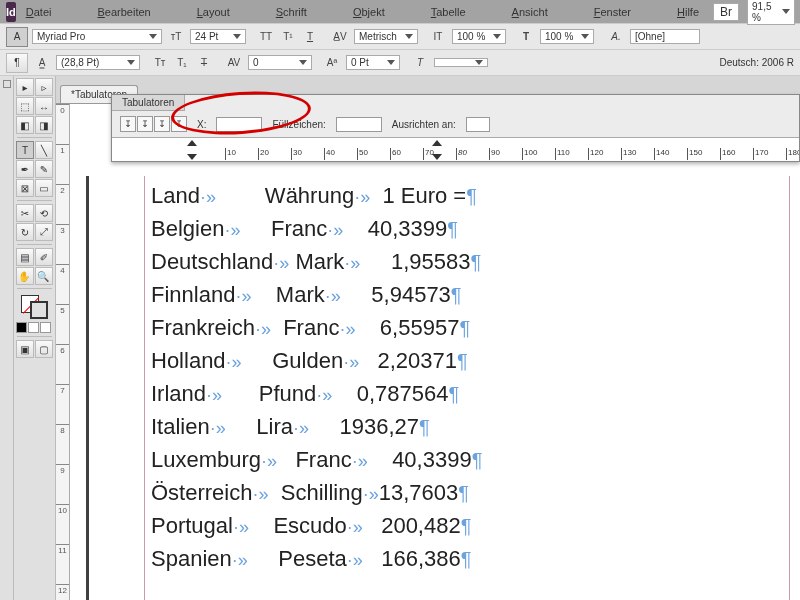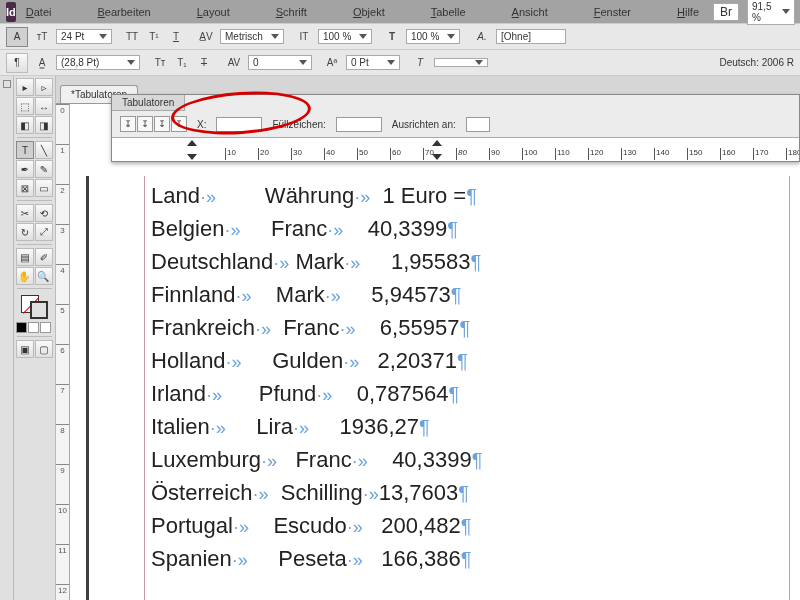--- a/index.html
+++ b/index.html
@@ -78,20 +78,24 @@
         <span class="tri"></span>
       </div>
     <div class="icon-sq">▭</div>
     <div class="icon-sq">▦</div>
     <div class="icon-sq">⊞</div>
   </div>
 </div>
 
 <div class="control-row">
   <div class="tool selected" style="width:22px;height:20px">A</div>
+  <div class="ctrl-dropdown" style="width:130px">
+      <span>Myriad Pro</span>
+      <span class="tri"></span>
+    </div>
   <div class="ctrl-label-icon">тT</div>
   <div class="ctrl-dropdown" style="width:56px">
       <span>24 Pt</span>
       <span class="tri"></span>
     </div>
   <div style="display:flex;gap:2px;margin-left:6px">
     <div class="ctrl-label-icon">TT</div>
     <div class="ctrl-label-icon">T¹</div>
     <div class="ctrl-label-icon">
         <u>T</u>

